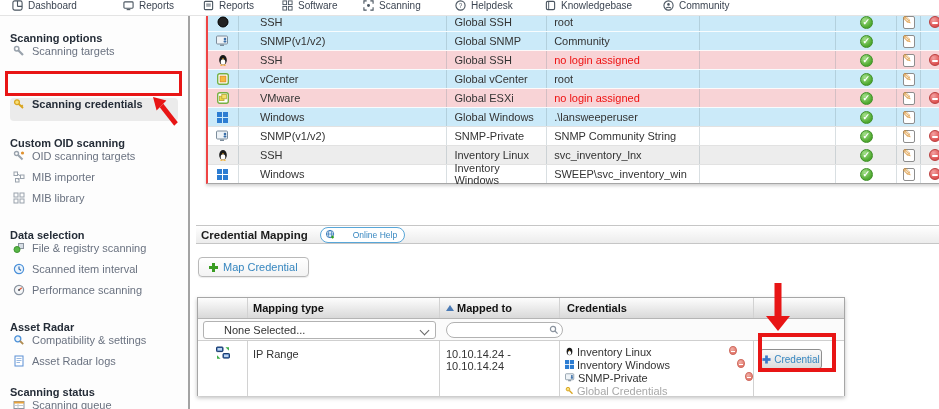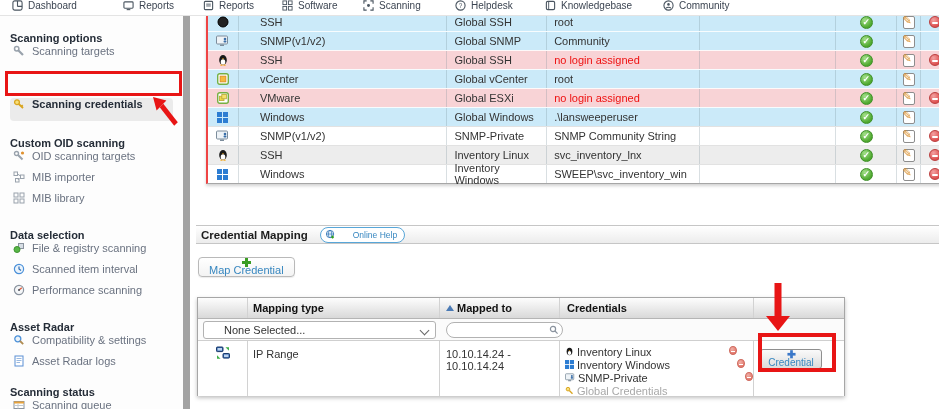--- a/index.html
+++ b/index.html
@@ -5,21 +5,21 @@
   * { box-sizing: border-box; margin: 0; padding: 0; }
   html,body { width:939px; height:409px; overflow:hidden; }
   body { font-family:"Liberation Sans", sans-serif; background:#fff; position:relative; font-size:11px; color:#333; }
 
   
   .topnav { position:absolute; left:0; top:0; width:939px; height:16px; background:#fff; border-bottom:1px solid #e4e4e4; z-index:5; }
   .nav-item { position:absolute; top:0; height:15px; display:flex; align-items:flex-start; gap:5px; color:#3c4552; font-size:10px; cursor:default; }
   .nav-item svg { display:block; }
 
   
-  .sidebar { position:absolute; left:0; top:16px; width:190px; height:393px; background:#fdfdfd; border-right:7px solid #a3a3a3; padding:14px 10px 0 10px; z-index:4; }
+  .sidebar { position:absolute; left:0; top:16px; width:190px; height:393px; background:#fdfdfd; border-right:2px solid #a3a3a3; padding:14px 10px 0 10px; z-index:4; }
   .sec-title { height:15px; font-weight:bold; color:#252d38; font-size:11px; display:flex; align-items:center; }
   .sec { margin-top:14px; }
   .sec.first { margin-top:0; }
   .sec.last { margin-top:8px; }
   .side-item { height:21px; display:flex; gap:7px; padding-left:3px; color:#6a7280; font-size:11px; cursor:pointer; border-radius:4px; }
   .side-item.selected { height:23px; background:#ebebeb; color:#252d38; font-weight:bold;margin-top:32px; }
   .side-item .badge { color:#dd7a6e; margin-left:6px; font-size:10px; }
   .side-item svg { flex:0 0 auto; }
 
   
@@ -61,21 +61,21 @@
   .plus::before { content:""; position:absolute; left:0; top:3px; width:9px; height:3px; }
   .plus::after { content:""; position:absolute; left:3px; top:0; width:3px; height:9px; }
   .plus.green::before,.plus.green::after { background:#3a9d23; }
   .plus.blue::before,.plus.blue::after { background:#3b78c9; }
 
   
   .band { position:absolute; left:196px; top:225px; width:743px; height:19px; background:linear-gradient(#ffffff,#ececec); border-top:1px solid #c6c6c6; border-bottom:1px solid #c6c6c6; display:flex; align-items:center; }
   .band-title { font-weight:bold; font-size:11.5px; color:#1c1c1c; margin-left:5px; }
   .help-pill { margin-left:12px; height:16px; border:1px solid #58a6d8; border-radius:8px; background:#fff; display:flex; align-items:center; gap:17px; padding:0 7px 0 4px; color:#3787c0; font-size:8.5px; cursor:pointer; }
 
-  .map-btn { position:absolute; left:198px; top:257px; height:20px; padding:0 10px; background:linear-gradient(#ffffff,#f3f3f3); border:1px solid #b9b9b9; border-radius:4px; display:flex; align-items:center; gap:5px; color:#3787c0; font-size:11px; cursor:pointer; box-shadow:0 1px 1px rgba(0,0,0,.08);flex-direction:column; }
+  .map-btn { position:absolute; left:198px; top:257px; height:20px; padding:0 10px; background:linear-gradient(#ffffff,#f3f3f3); border:1px solid #b9b9b9; border-radius:4px; display:flex; align-items:center; gap:5px; color:#3787c0; font-size:11px; cursor:pointer; box-shadow:0 1px 1px rgba(0,0,0,.08); }
 
   
   .map-panel { position:absolute; left:197px; top:297px; width:648px; height:99px; border:1px solid #a6a6a6; background:#fff; box-shadow:0 2px 4px rgba(0,0,0,.25); }
   .mp-head { display:flex; height:21px; background:linear-gradient(#fdfdfd,#d9d9d9); border-bottom:1px solid #b5b5b5; font-weight:bold; color:#111; }
   .mp-head > div, .mp-row > div { height:100%; border-right:1px solid #d2d2d2; display:flex; align-items:center; }
   .mp-head > div:last-child, .mp-row > div:last-child { border-right:none; }
   .m1 { width:50px; }
   .m2 { width:192px; padding-left:5px; }
   .m3 { width:120px; padding-left:6px; }
   .m4 { width:194px; padding-left:5px; position:relative; }
@@ -87,21 +87,21 @@
   .searchbox { position:absolute; left:248px; top:3px; width:117px; height:16px; border:1px solid #b2b2b2; border-radius:8px; background:#fff; padding:0 18px 0 7px; font-size:10px; color:#333; outline:none; font-family:"Liberation Sans",sans-serif; }
   .search-mag { position:absolute; left:351px; top:6px; pointer-events:none; }
   .mp-row { display:flex; height:55px; background:#fff; }
   .mp-row > div { align-items:flex-start; }
   .mp-row .m1 { justify-content:center; padding-top:5px; }
   .mp-row .m2, .mp-row .m3 { padding-top:7px; }
   .cred-list { padding-top:4px; width:100%; }
   .cred-line { display:flex; align-items:center; gap:3px; height:13px; color:#333; }
   .cred-line.muted { color:#a8a8a8; }
   .rm1 { top:5px; } .rm2 { top:18px; } .rm3 { top:31px; }
-  .cred-btn { position:absolute; left:6px; top:8px; width:62px; height:20px; border:1px solid #8f8f8f; border-radius:3px; background:linear-gradient(#fafafa,#dcdcdc); display:flex; align-items:center; justify-content:center; gap:3px; color:#3787c0; font-size:10px; cursor:pointer;flex-direction:column; }
+  .cred-btn { position:absolute; left:6px; top:8px; width:62px; height:20px; border:1px solid #8f8f8f; border-radius:3px; background:linear-gradient(#fafafa,#dcdcdc); display:flex; align-items:center; justify-content:center; gap:3px; color:#3787c0; font-size:10px; cursor:pointer; }
   .cred-btn .plus { transform:scale(.9); }
 
   
   .red-box { position:absolute; border:3px solid #e81515; z-index:60; pointer-events:none; }
   .box1 { left:5px; top:71px; width:177px; height:25px; }
   .box2 { left:758px; top:333px; width:78px; height:39px; border-width:4px; }
   .overlay-svg { position:absolute; left:0; top:0; width:939px; height:409px; z-index:61; pointer-events:none; }
 </style>
 </head>
 <body>

